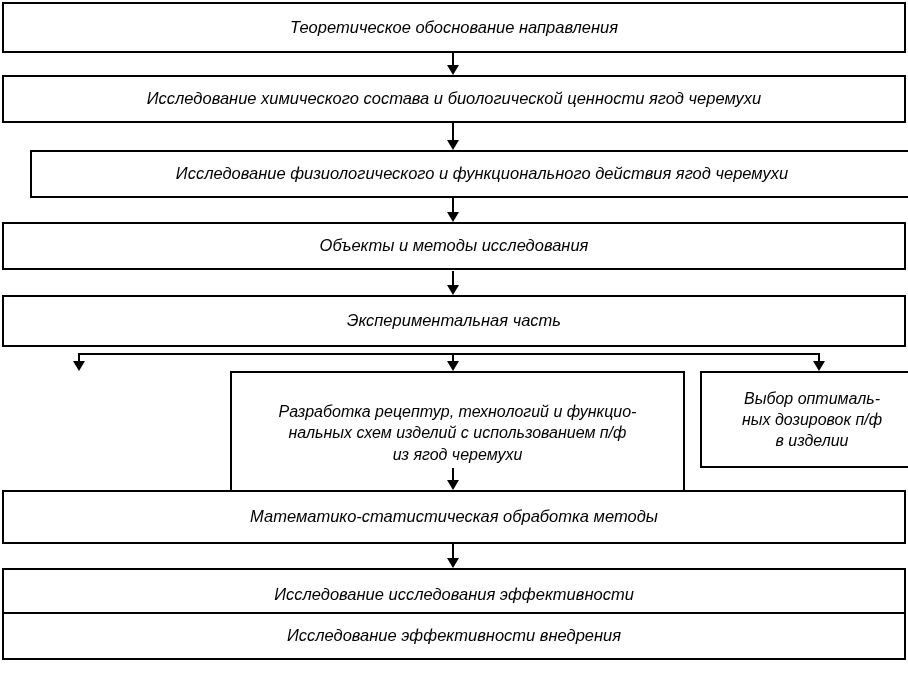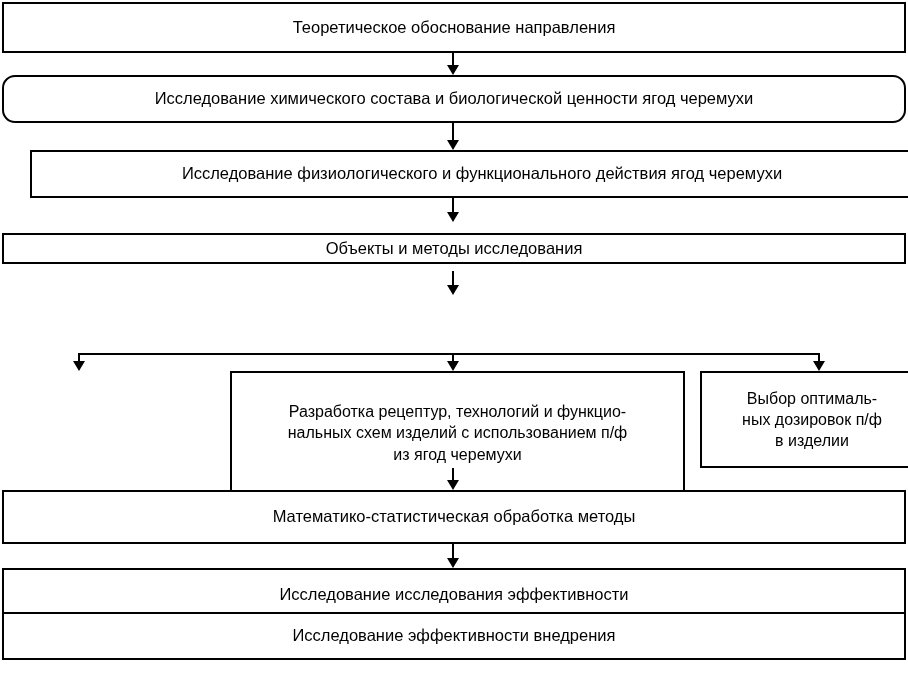--- a/index.html
+++ b/index.html
@@ -11,20 +11,21 @@
     width: 908px;
     height: 695px;
     font-family: "Liberation Sans", sans-serif;
     color: #000000;
     overflow: hidden;
   }
   #flowchart {
     position: relative;
     width: 908px;
     height: 695px;
+    font-style: italic;
   }
 
   .node {
     position: absolute;
     box-sizing: border-box;
     border: 2px solid #000000;
     background: #ffffff;
     display: flex;
     align-items: center;
     justify-content: center;
@@ -82,47 +83,50 @@
 
   <div class="node row-full" style="top:2px; height:51px;">
     <span class="node-label">Теоретическое обоснование направления</span>
   </div>
 
   <div class="conn" style="left:452px; top:53px; width:2px; height:22px;">
     <div class="stem" style="height:13px;"></div>
     <div class="head" style="top:12px;"></div>
   </div>
 
-  <div class="node row-full" style="top:75px; height:48px;border-radius:13px;">
+  <div class="node row-full" style="top:75px; height:48px;">
     <span class="node-label">Исследование химического состава и биологической ценности ягод черемухи</span>
   </div>
 
   <div class="conn" style="left:452px; top:123px; width:2px; height:27px;">
     <div class="stem" style="height:18px;"></div>
     <div class="head" style="top:17px;"></div>
   </div>
 
   <div class="node row-full" style="top:150px; height:48px;margin-left:28px;">
     <span class="node-label">Исследование физиологического и функционального действия ягод черемухи</span>
   </div>
 
   <div class="conn" style="left:452px; top:198px; width:2px; height:24px;">
     <div class="stem" style="height:15px;"></div>
     <div class="head" style="top:14px;"></div>
   </div>
 
-  <div class="node row-full" style="top:233px; height:31px;">
+  <div class="node row-full" style="top:222px; height:48px;">
     <span class="node-label">Объекты и методы исследования</span>
   </div>
 
   <div class="conn" style="left:452px; top:271px; width:2px; height:24px;">
     <div class="stem" style="height:15px;"></div>
     <div class="head" style="top:14px;"></div>
   </div>
 
+  <div class="node row-full" style="top:295px; height:52px;">
+    <span class="node-label">Экспериментальная часть</span>
+  </div>
 
   <div class="hbus" style="left:78px; top:353px; width:742px;"></div>
 
   <div class="conn" style="left:78px; top:353px; width:2px; height:18px;">
     <div class="stem" style="height:9px;"></div>
     <div class="head" style="top:8px;"></div>
   </div>
   <div class="conn" style="left:452px; top:353px; width:2px; height:18px;">
     <div class="stem" style="height:9px;"></div>
     <div class="head" style="top:8px;"></div>

